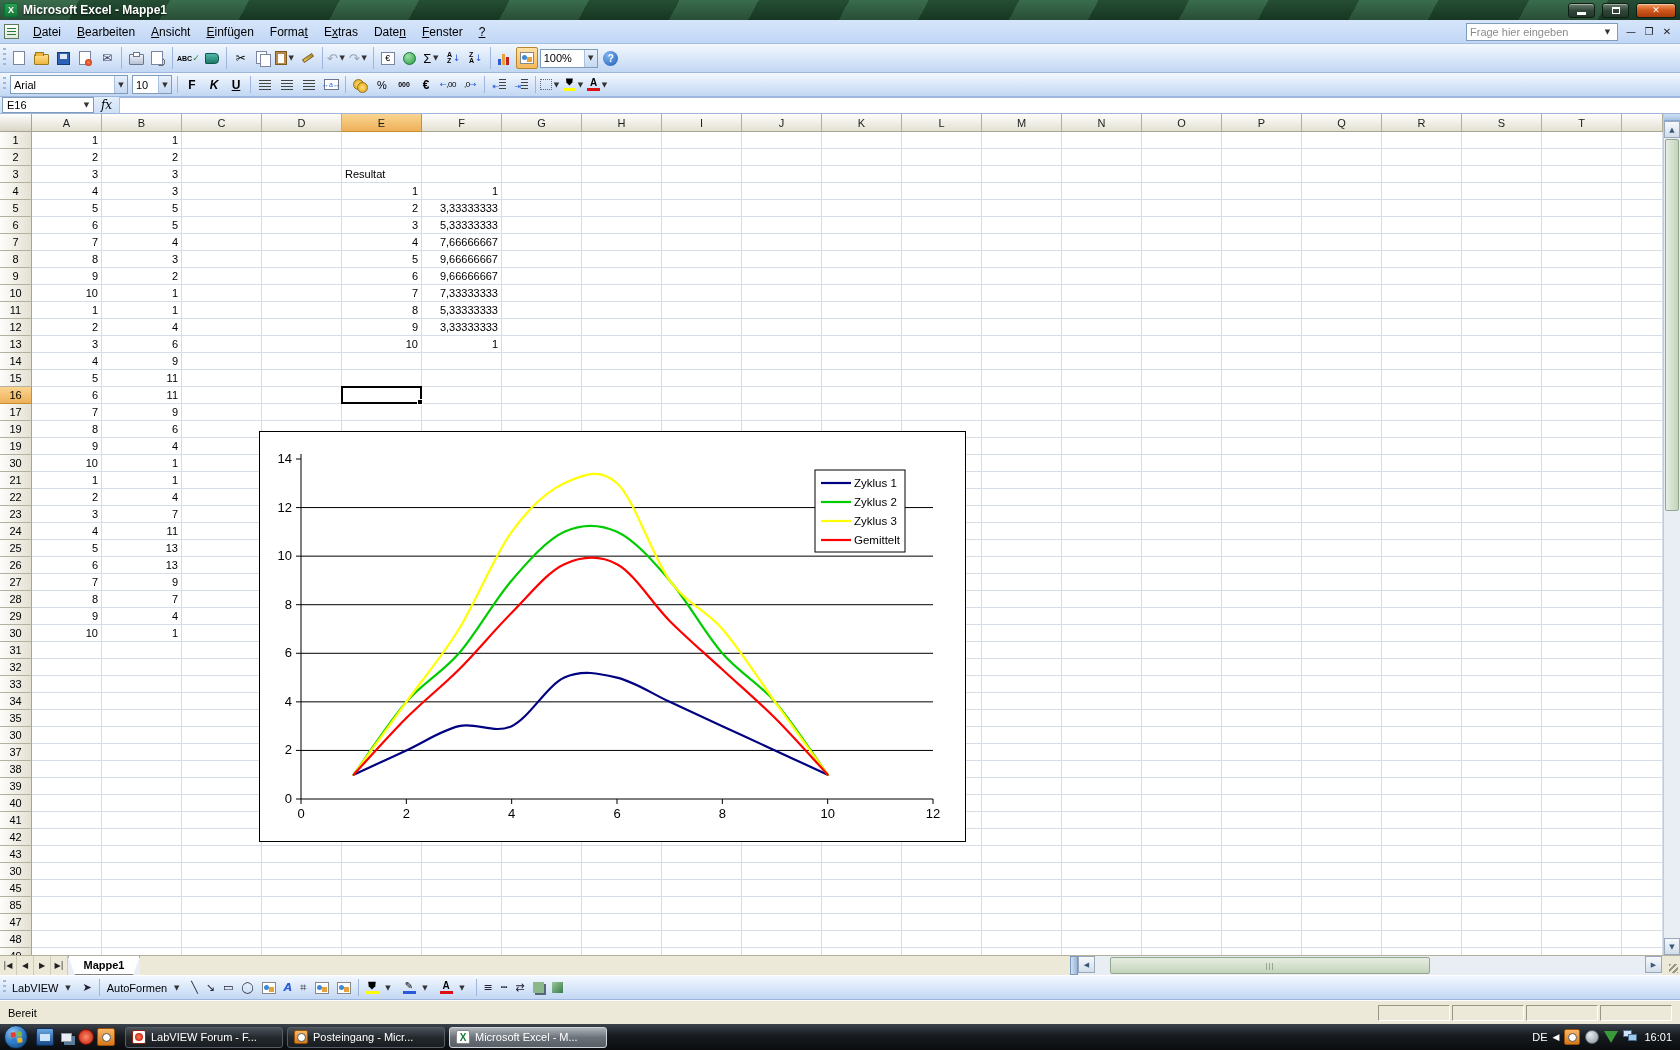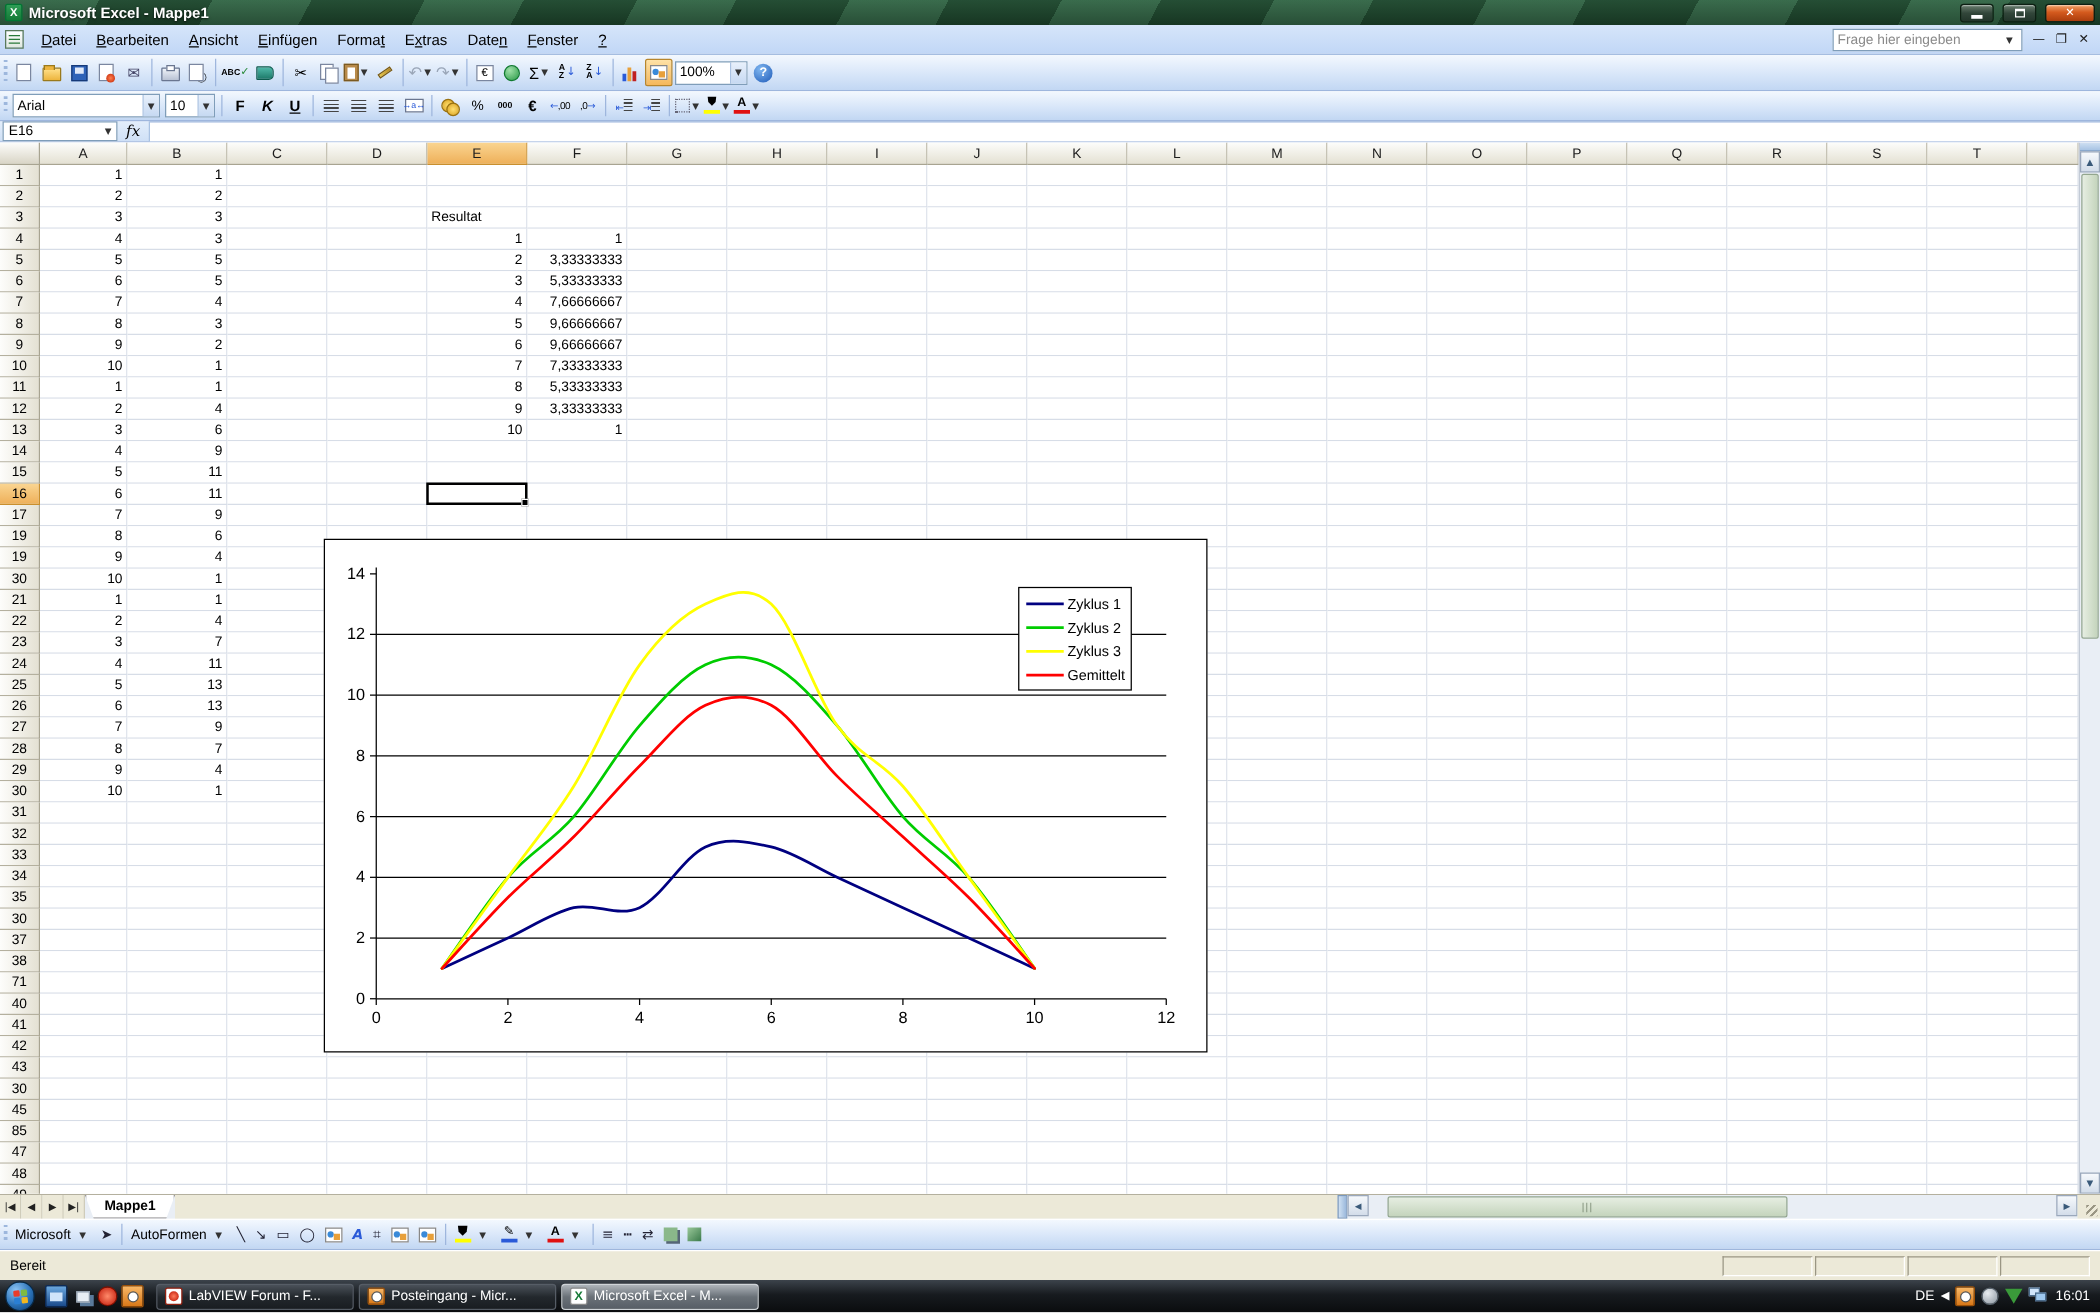--- a/index.html
+++ b/index.html
@@ -1339,21 +1339,21 @@
           <div class="cell" style="width: 80px;"></div>
           <div class="cell" style="width: 80px;"></div>
           <div class="cell" style="width: 80px;"></div>
           <div class="cell" style="width: 80px;"></div>
           <div class="cell" style="width: 80px;"></div>
           <div class="cell" style="width: 80px;"></div>
           <div class="cell" style="width: 80px;"></div>
           <div class="cell" style="width: 41px;"></div>
         </div>
         <div class="grow">
-          <div class="rhdr">71</div>
+          <div class="rhdr">39</div>
           <div class="cell" style="width: 70px;"></div>
           <div class="cell" style="width: 80px;"></div>
           <div class="cell" style="width: 80px;"></div>
           <div class="cell" style="width: 80px;"></div>
           <div class="cell" style="width: 80px;"></div>
           <div class="cell" style="width: 80px;"></div>
           <div class="cell" style="width: 80px;"></div>
           <div class="cell" style="width: 80px;"></div>
           <div class="cell" style="width: 80px;"></div>
           <div class="cell" style="width: 80px;"></div>
@@ -1686,21 +1686,21 @@
       <span class="hfillL"></span>
       <span class="hthumb">|||</span>
       <span class="hfill"></span>
       <span class="sbtn" style="width:17px;">▶</span>
     </div>
     <span class="sizegrip"></span>
   </div>
 
   <div class="drawbar">
     <span class="dbtn">
-        <span>Microsoft</span>
+        <span>LabVIEW</span>
         <span class="dd g">▼</span>
       </span>
     <span class="dbtn d-ico">➤</span>
     <span class="tsep"></span>
     <span class="dbtn">
         <span>AutoFormen</span>
         <span class="dd g">▼</span>
       </span>
     <span class="dbtn d-ico">╲</span>
     <span class="dbtn d-ico">↘</span>

